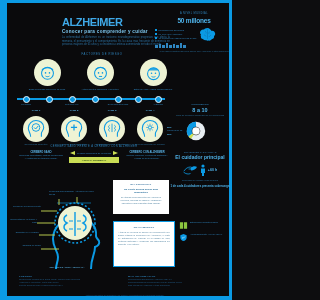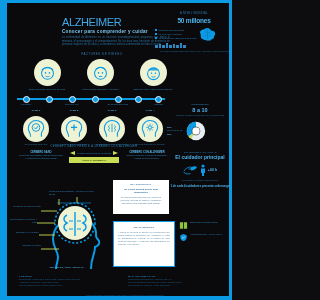--- a/index.html
+++ b/index.html
@@ -10,21 +10,21 @@
   .page{position:absolute;inset:0;background:#0a0a0c;}
   .left-rail{position:absolute;left:0;top:0;width:7px;height:300px;background:#0b9ae4;}
   .right-rail{position:absolute;right:0;top:0;width:3px;height:300px;background:#0b9ae4;}
   .top-rail{position:absolute;left:0;top:0;width:232px;height:3px;background:#0b9ae4;}
   .bot-rail{position:absolute;left:0;bottom:0;width:232px;height:4px;background:#0b9ae4;}
 
   .canvas{position:absolute;left:7px;top:3px;width:222px;height:293px;}
 
   
   .title{position:absolute;left:55px;top:14px;width:110px;}
-  .title .t1{font-size:11px;font-weight:normal;color:#3fa9e8;letter-spacing:-0.4px;
+  .title .t1{font-size:11px;font-weight:bold;color:#3fa9e8;letter-spacing:-0.4px;
              line-height:11px;white-space:nowrap;}
   .title .t2{font-size:4.6px;font-weight:bold;color:#7ec8ef;letter-spacing:0.3px;
              margin-top:1px;white-space:nowrap;}
   .intro{position:absolute;left:55px;top:33px;width:108px;font-size:2.6px;
          line-height:3.6px;color:#2b6f9f;text-align:justify;}
 
   
   .hr{position:absolute;left:148px;top:9px;width:78px;}
   .hr-cap{font-size:2.6px;color:#2e84bd;text-align:center;letter-spacing:0.4px;
           text-transform:uppercase;}

